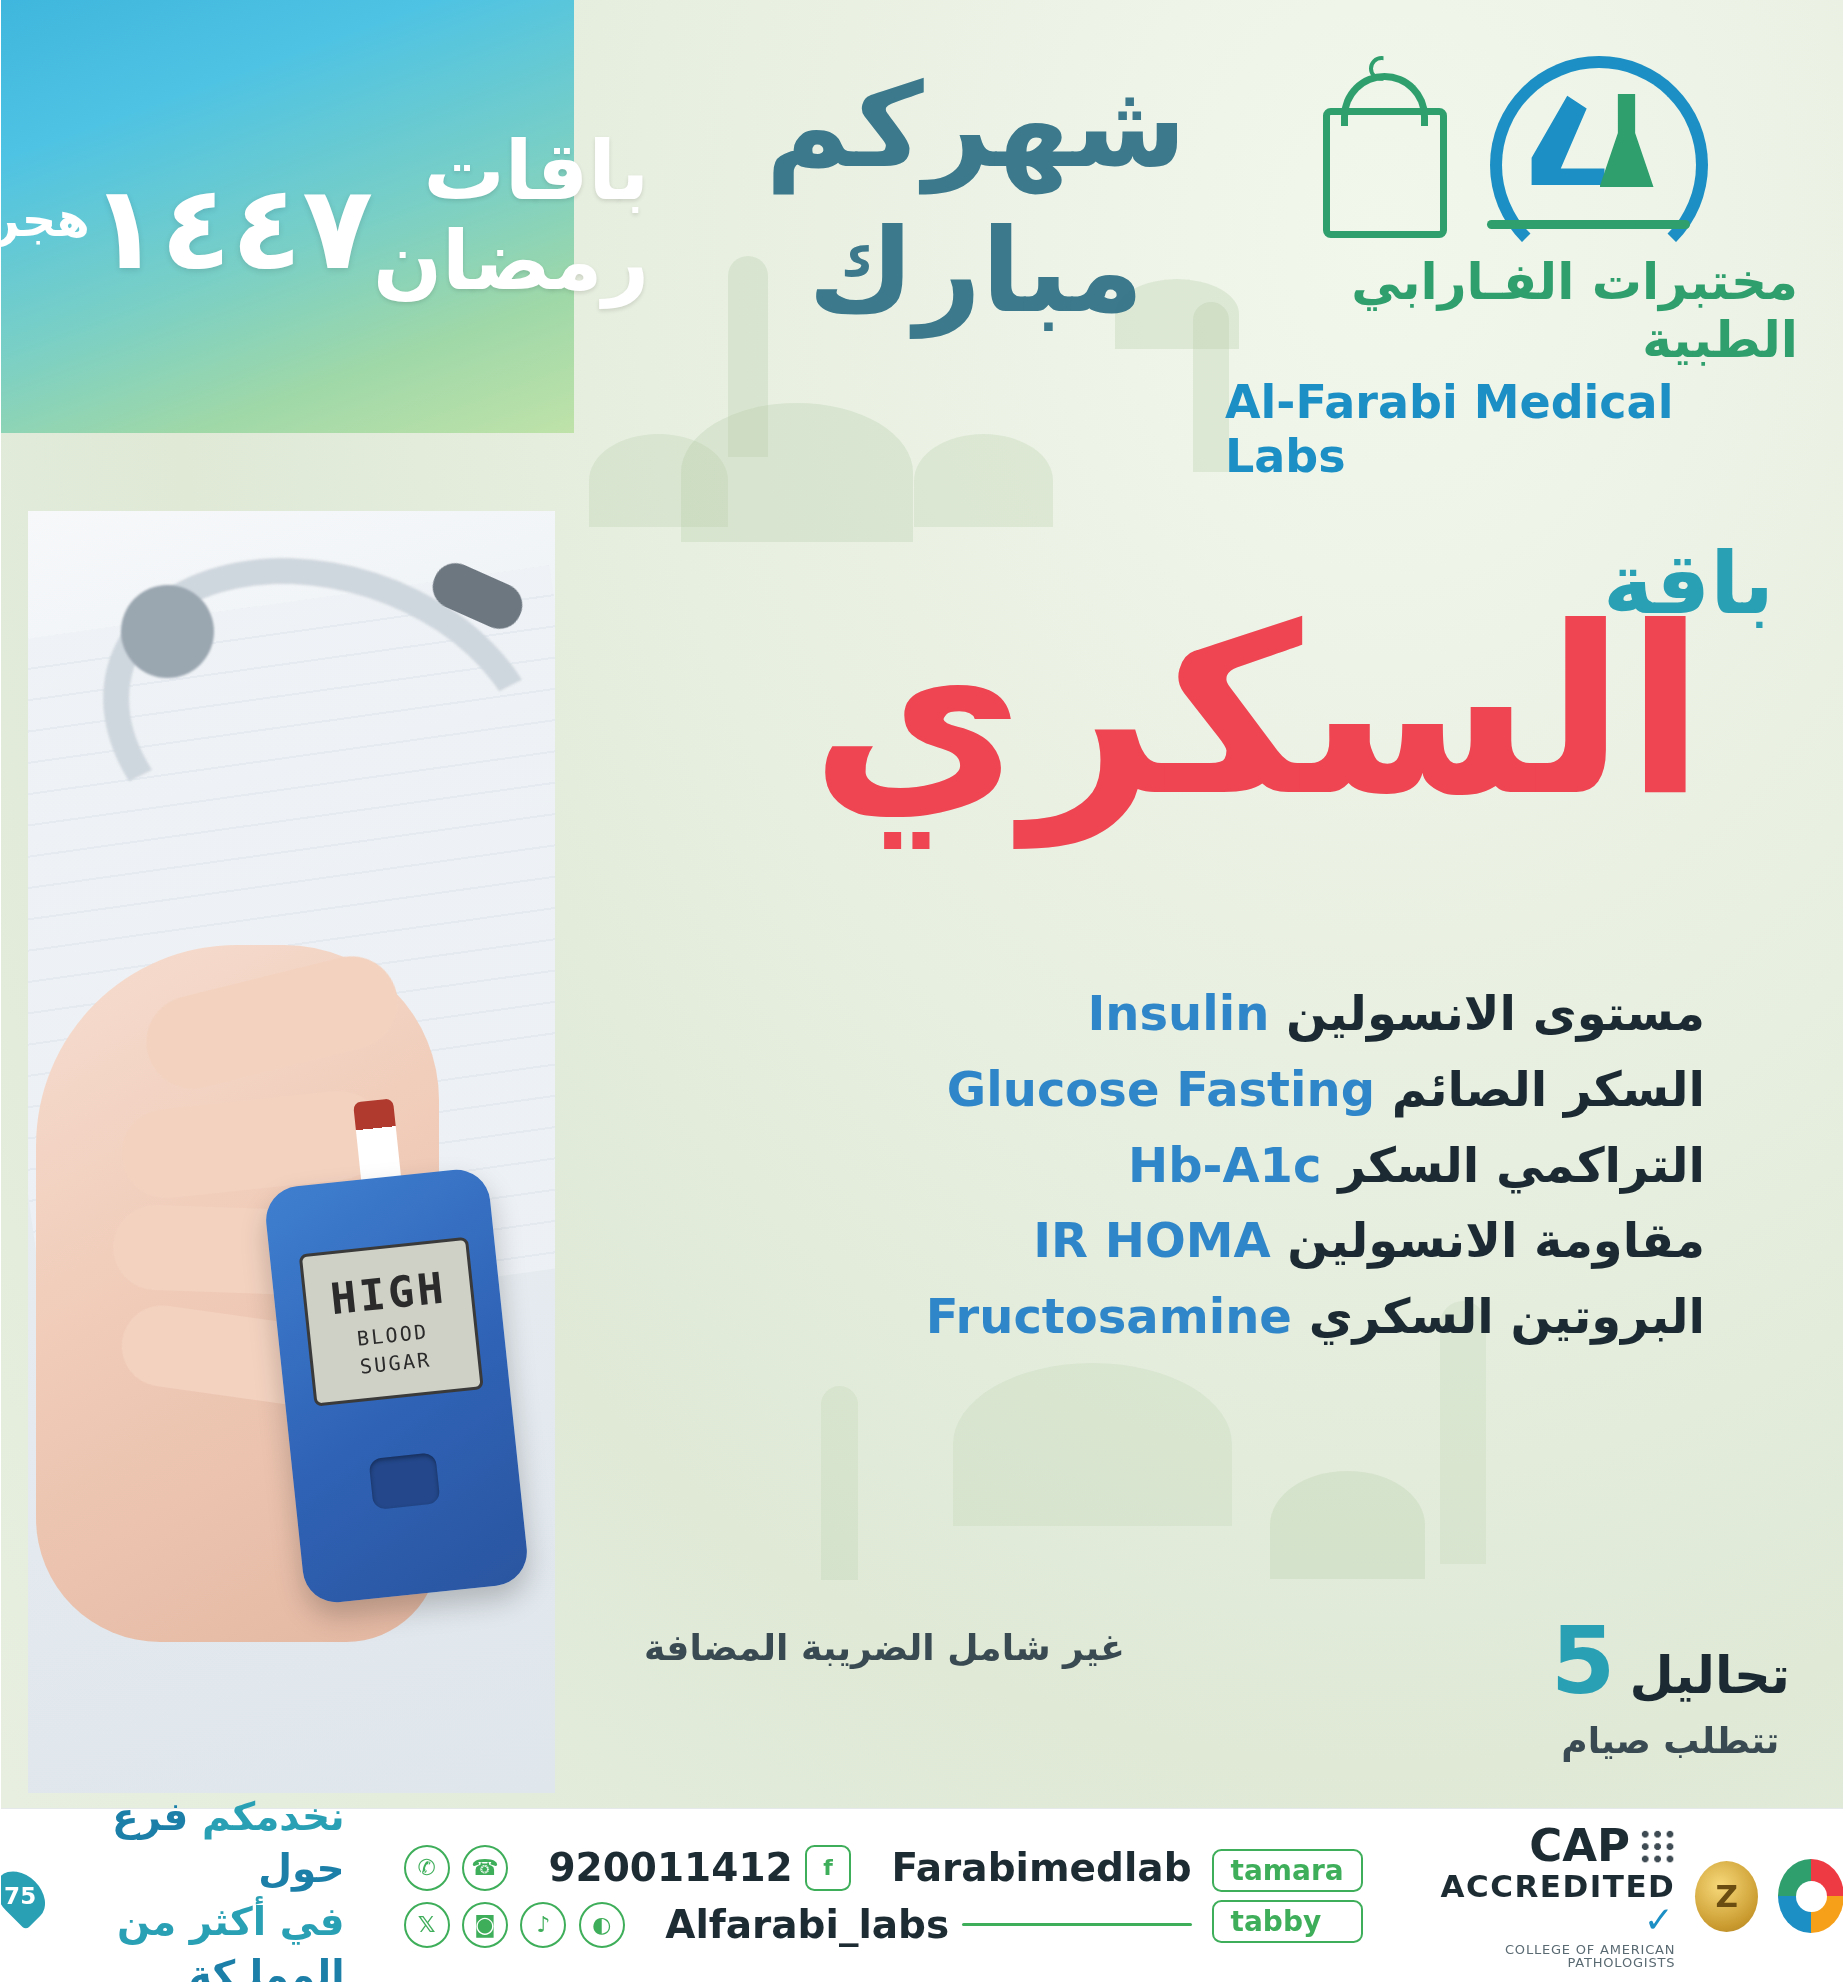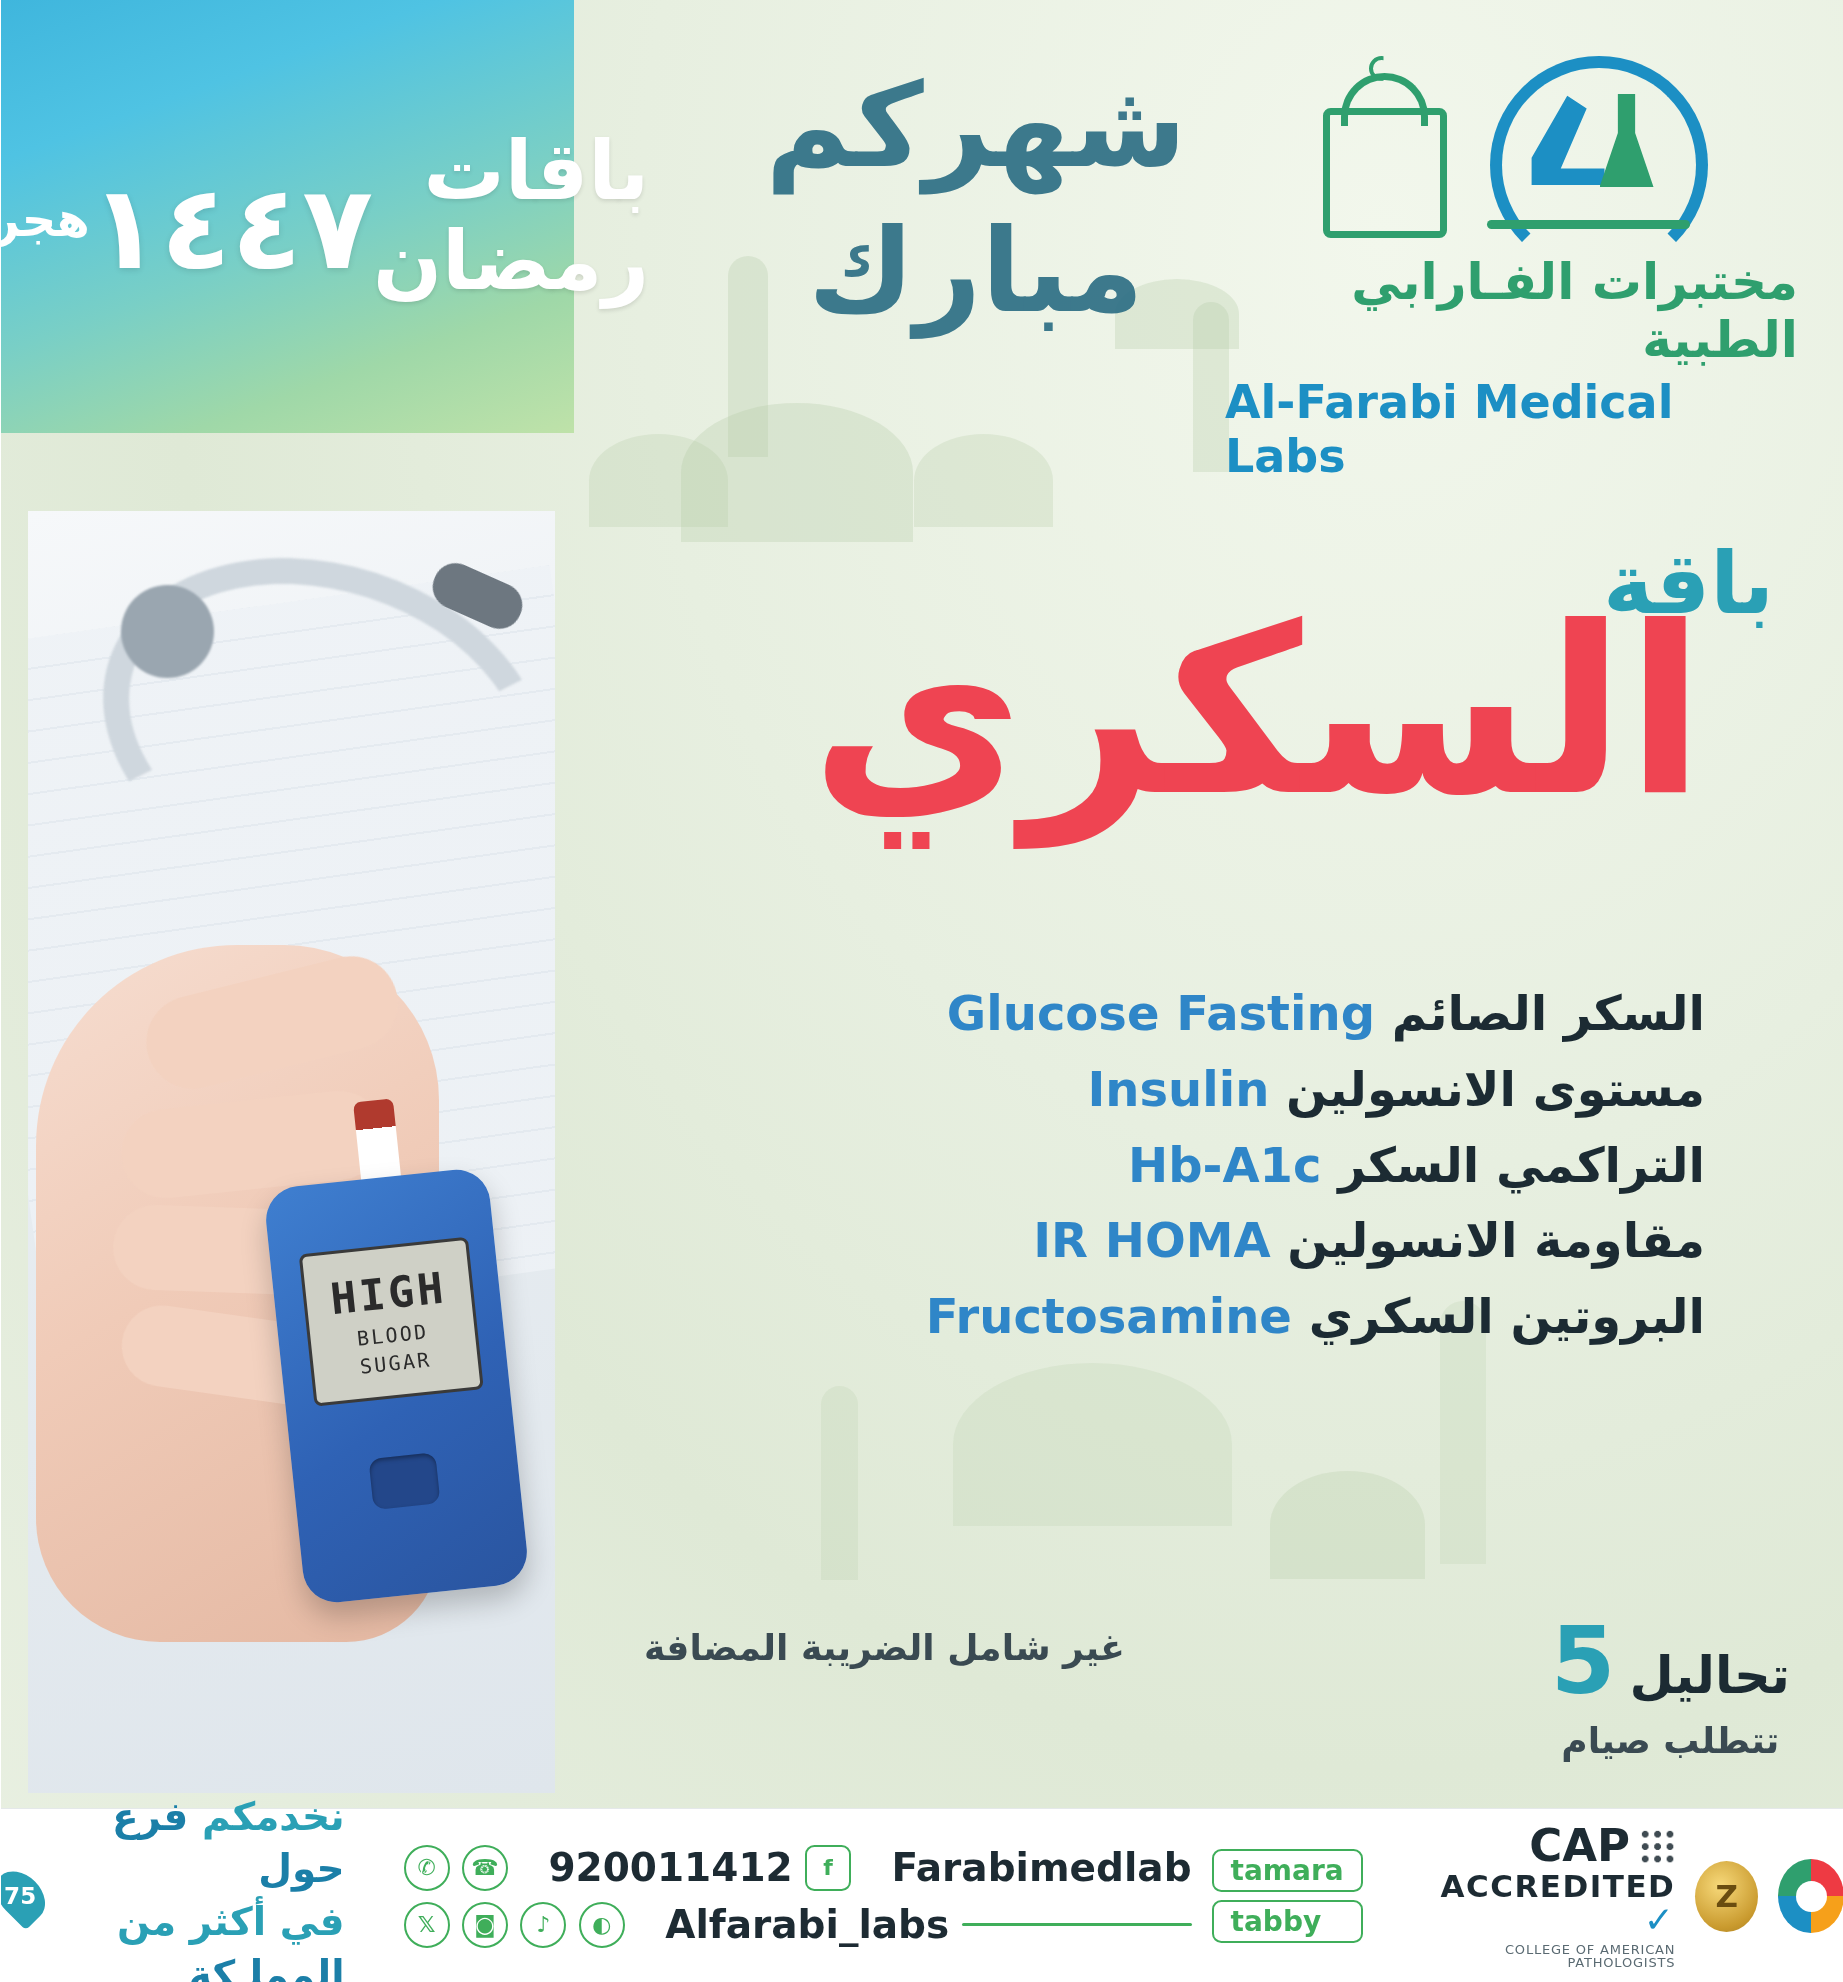--- a/index.html
+++ b/index.html
@@ -342,26 +342,26 @@
       </div>
       <div class="ph-btn"></div>
     </div>
   </div>
 
   <div class="title-baqa">باقة</div>
   <div class="title-main">السكري</div>
 
   <div class="tests">
     <div>
+      <span>مستوى الانسولين</span>
+      <span class="en">Insulin</span>
+    </div>
+    <div>
       <span>السكر الصائم</span>
       <span class="en">Glucose Fasting</span>
-    </div>
-    <div>
-      <span>مستوى الانسولين</span>
-      <span class="en">Insulin</span>
     </div>
     <div>
       <span>التراكمي السكر</span>
       <span class="en">Hb-A1c</span>
     </div>
     <div>
       <span>مقاومة الانسولين</span>
       <span class="en">IR HOMA</span>
     </div>
     <div>

